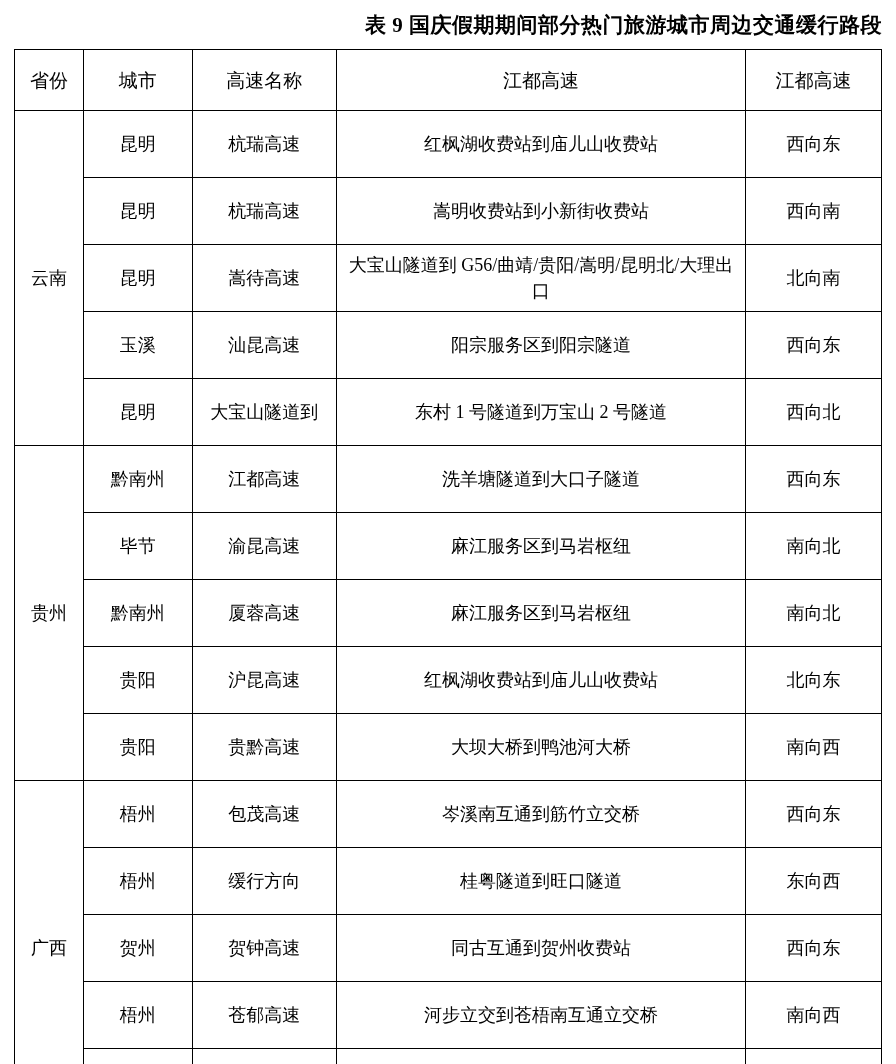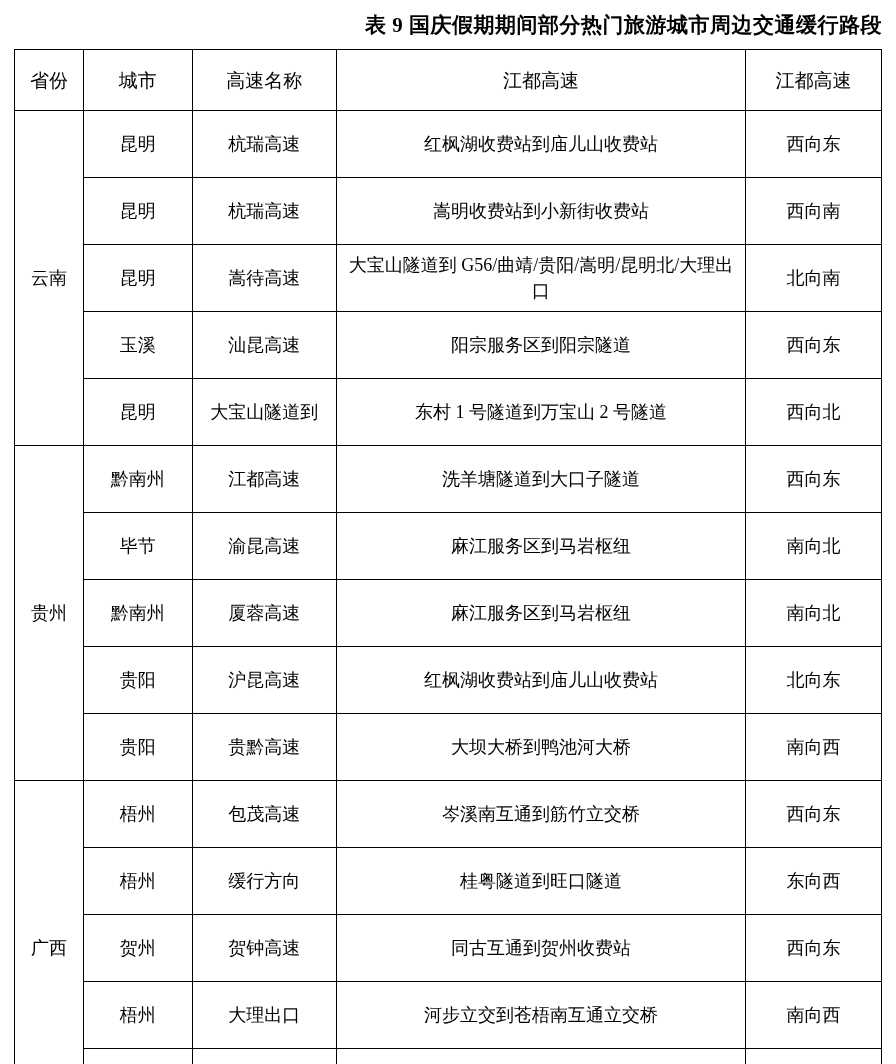--- a/index.html
+++ b/index.html
@@ -164,21 +164,21 @@
         <td>东向西</td>
       </tr>
       <tr>
         <td>贺州</td>
         <td>贺钟高速</td>
         <td>同古互通到贺州收费站</td>
         <td>西向东</td>
       </tr>
       <tr>
         <td>梧州</td>
-        <td>大理出口</td>
+        <td>苍郁高速</td>
         <td>河步立交到苍梧南互通立交桥</td>
         <td>南向西</td>
       </tr>
       <tr>
         <td>贺州</td>
         <td>广贺高速</td>
         <td>灵峰收费站到信都立交桥</td>
         <td>东向西</td>
       </tr>
     </tbody>

